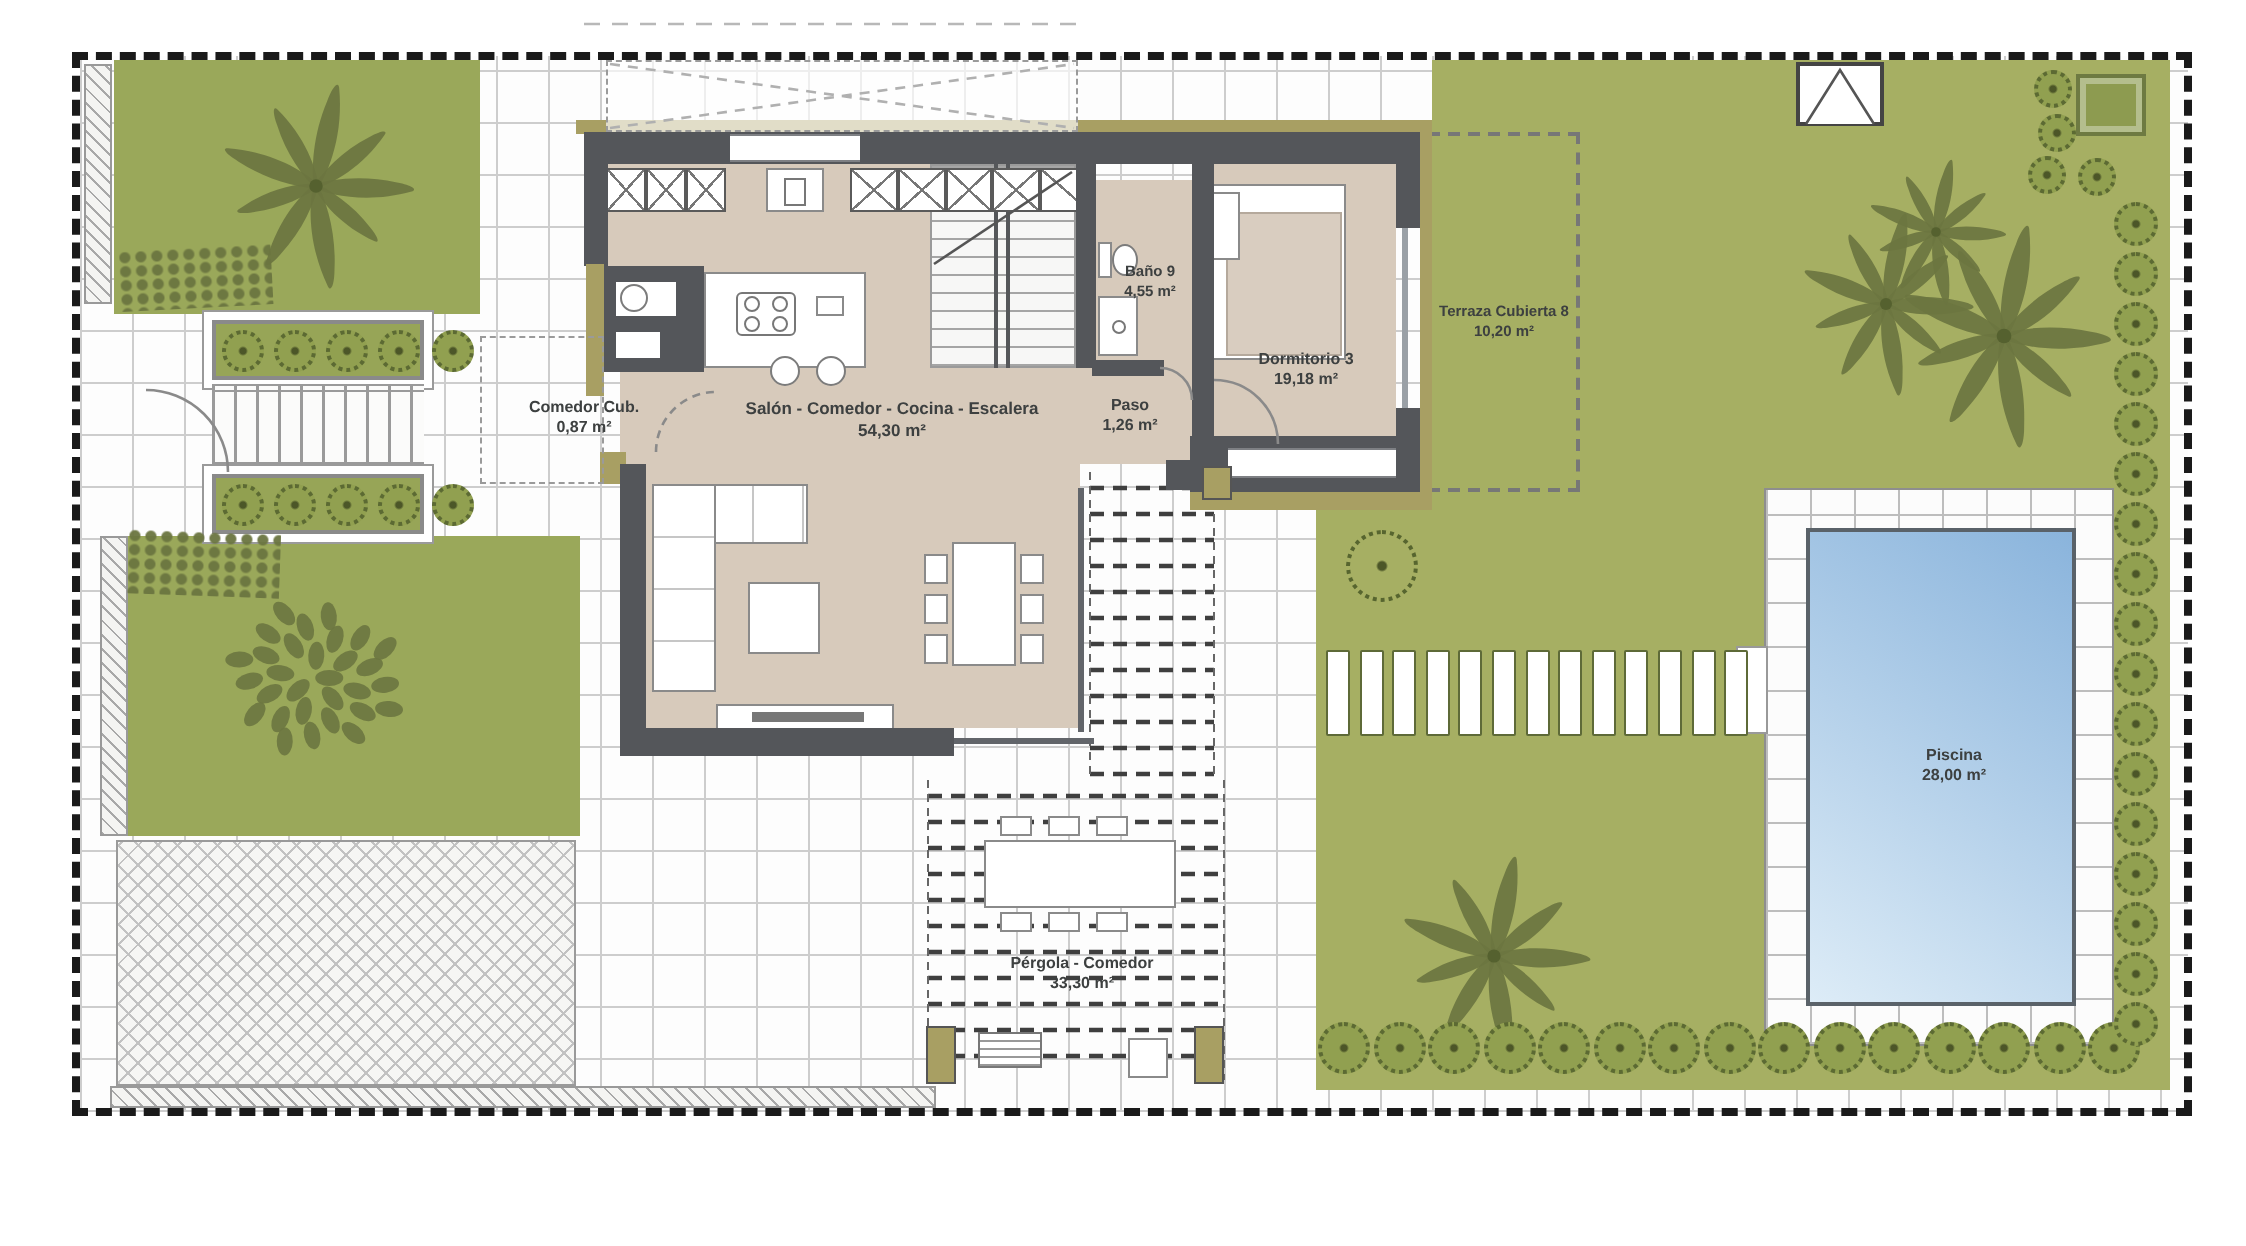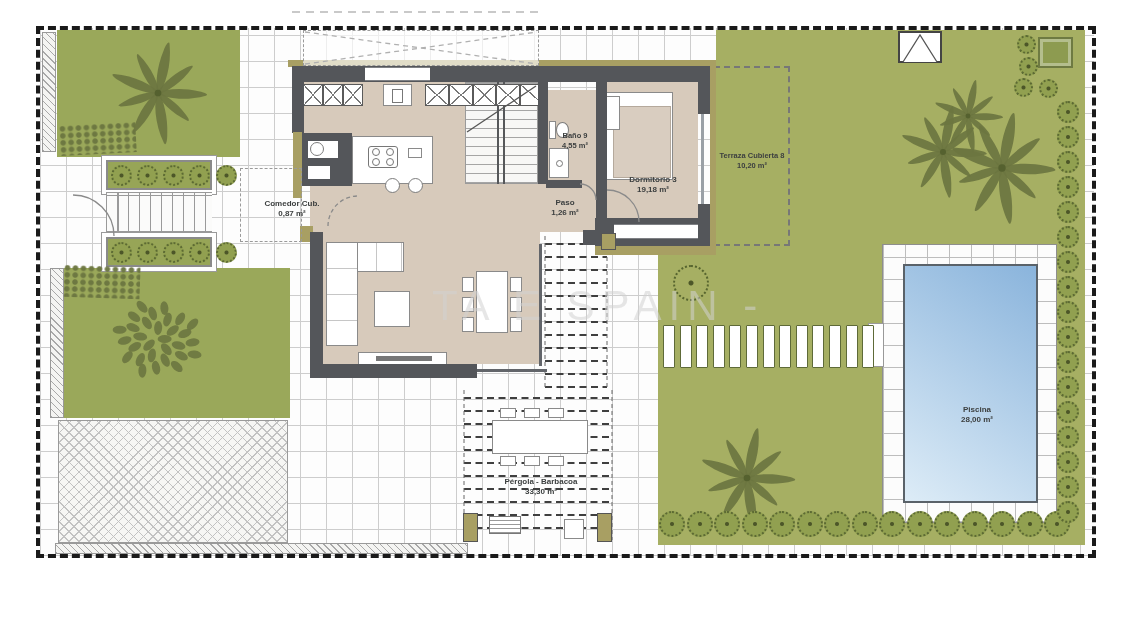--- a/index.html
+++ b/index.html
@@ -226,41 +226,45 @@
 
   <div class="abs dashed-rect-thin" style="left:240px;top:168px;width:62px;height:74px;"></div>
   <div class="abs dashed-rect-thin" style="left:303px;top:30px;width:236px;height:36px;background:rgba(255,255,255,.65);"></div>
   <div class="abs" style="left:898px;top:31px;width:44px;height:32px;background:#fff;border:2px solid #444;"></div>
   <div class="abs planter-sq" style="left:1038px;top:37px;width:35px;height:31px;"></div>
 
   <div class="abs label" style="left:252px;top:199px;width:80px;">
     <div>Comedor Cub.</div>
     <div class="area">0,87 m²</div>
   </div>
+  <div class="abs label" style="left:366px;top:199px;width:160px;font-size:8.5px;">
+    <div>Salón - Comedor - Cocina - Escalera</div>
+    <div class="area">54,30 m²</div>
+  </div>
   <div class="abs label" style="left:540px;top:198px;width:50px;">
     <div>Paso</div>
     <div class="area">1,26 m²</div>
   </div>
   <div class="abs label" style="left:553px;top:131px;width:44px;font-size:7.5px;">
     <div>Baño 9</div>
     <div class="area">4,55 m²</div>
   </div>
   <div class="abs label" style="left:613px;top:175px;width:80px;">
     <div>Dormitorio 3</div>
     <div class="area">19,18 m²</div>
   </div>
   <div class="abs label" style="left:710px;top:151px;width:84px;font-size:7.5px;white-space:normal;">
     <div>Terraza Cubierta 8</div>
     <div class="area">10,20 m²</div>
   </div>
   <div class="abs label" style="left:498px;top:477px;width:86px;">
-    <div>Pérgola - Barbacoa</div>
+    <div>Pérgola - Comedor</div>
     <div class="area">33,30 m²</div>
   </div>
-  <div class="abs label" style="left:938px;top:373px;width:78px;margin-top:32px;">
+  <div class="abs label" style="left:938px;top:373px;width:78px;">
     <div>Piscina</div>
     <div class="area">28,00 m²</div>
   </div>
 
   <div class="abs hedge" style="left:60px;top:124px;width:76px;height:30px;transform:rotate(-3deg);"></div>
   <div class="abs hedge" style="left:64px;top:266px;width:76px;height:32px;transform:rotate(2deg);"></div>
 
   <svg class="deco" width="1123" height="623">
     <g id="arcs" stroke="#8a8a8a" stroke-width="1.3" fill="none">
       <path d="M328,226 A30,30 0 0 1 357,196" stroke-dasharray="4 3"></path>
@@ -361,21 +365,20 @@
           <ellipse cx="176.73166007084035" cy="366.50340702091233" rx="7" ry="4" transform="rotate(3281.832 176.73166007084035 366.50340702091233)" fill="#6b7540" opacity="0.9"></ellipse>
           <ellipse cx="119.65318344002624" cy="329.79482416571193" rx="7" ry="4" transform="rotate(3418.5750000000003 119.65318344002624 329.79482416571193)" fill="#6b7540" opacity="0.9"></ellipse>
           <ellipse cx="192.57064181672166" cy="324.2392268713711" rx="7" ry="4" transform="rotate(3555.318 192.57064181672166 324.2392268713711)" fill="#6b7540" opacity="0.9"></ellipse>
           <ellipse cx="142.3838162584443" cy="370.70081194633775" rx="7" ry="4" transform="rotate(3692.0609999999997 142.3838162584443 370.70081194633775)" fill="#6b7540" opacity="0.9"></ellipse>
           <ellipse cx="142.0526658535141" cy="306.7618186161565" rx="7" ry="4" transform="rotate(3828.8039999999996 142.0526658535141 306.7618186161565)" fill="#6b7540" opacity="0.9"></ellipse>
           <ellipse cx="194.52962909912802" cy="354.4994715805345" rx="7" ry="4" transform="rotate(3965.547 194.52962909912802 354.4994715805345)" fill="#6b7540" opacity="0.9"></ellipse>
         </g>
       </g>
   </svg>
 
-  <div class="abs watermark" style="left:432px;top:282px;">TA E SPAIN -</div>
 
   <div class="abs stone" style="left: 663px; top: 325px; width: 12px; height: 43px;"></div>
     <div class="abs stone" style="left: 679.6px; top: 325px; width: 12px; height: 43px;"></div>
     <div class="abs stone" style="left: 696.2px; top: 325px; width: 12px; height: 43px;"></div>
     <div class="abs stone" style="left: 712.8px; top: 325px; width: 12px; height: 43px;"></div>
     <div class="abs stone" style="left: 729.4px; top: 325px; width: 12px; height: 43px;"></div>
     <div class="abs stone" style="left: 746px; top: 325px; width: 12px; height: 43px;"></div>
     <div class="abs stone" style="left: 762.6px; top: 325px; width: 12px; height: 43px;"></div>
     <div class="abs stone" style="left: 779.2px; top: 325px; width: 12px; height: 43px;"></div>
     <div class="abs stone" style="left: 795.8px; top: 325px; width: 12px; height: 43px;"></div>

